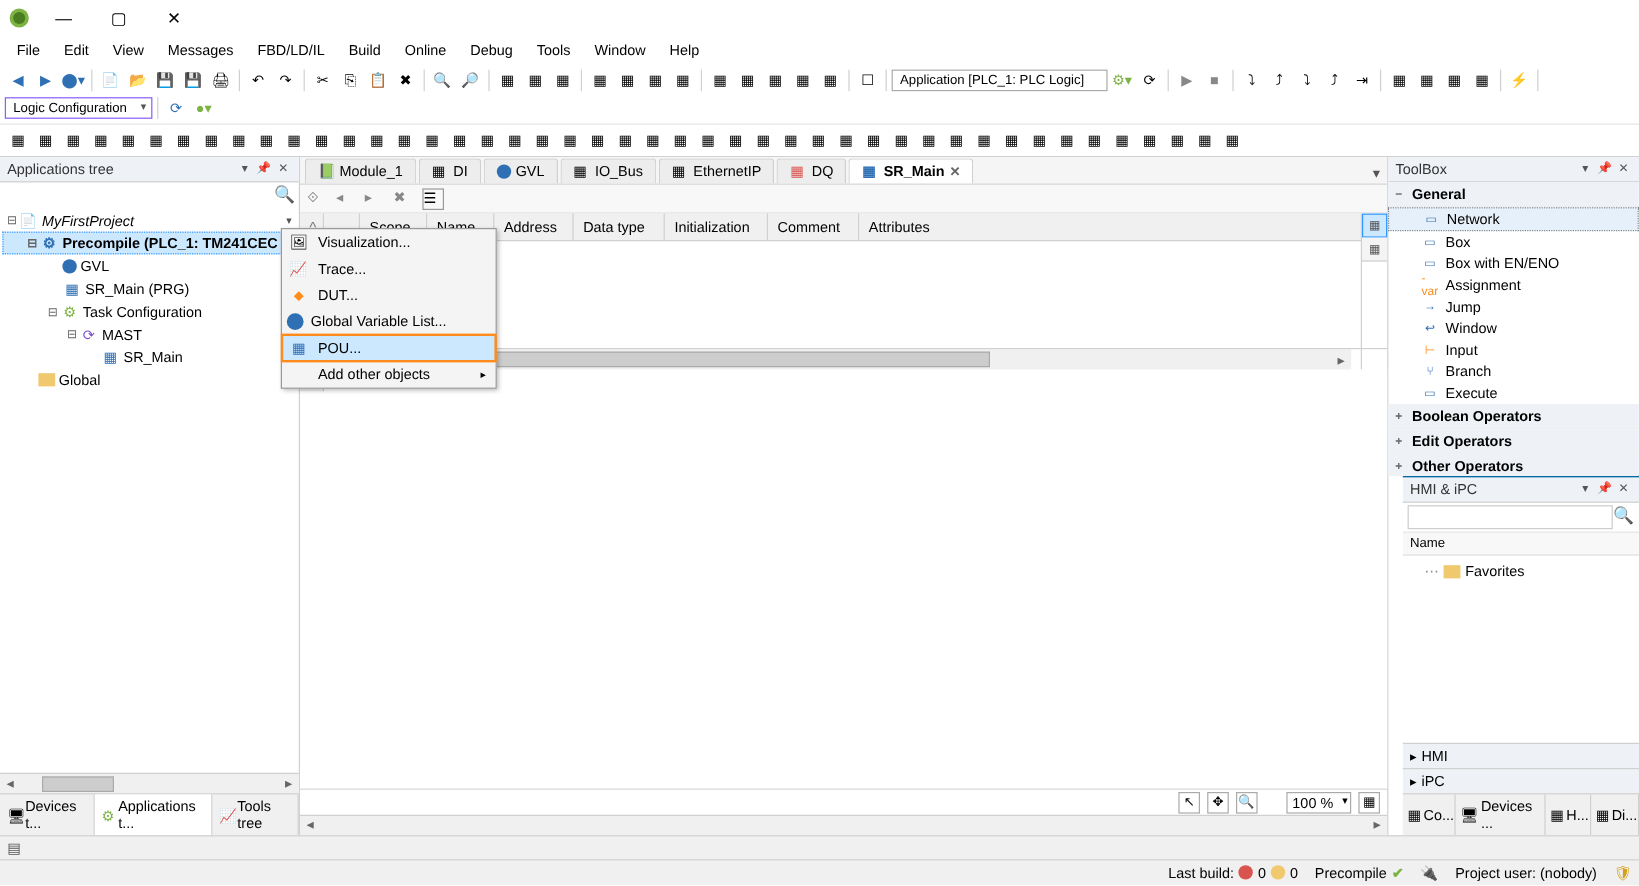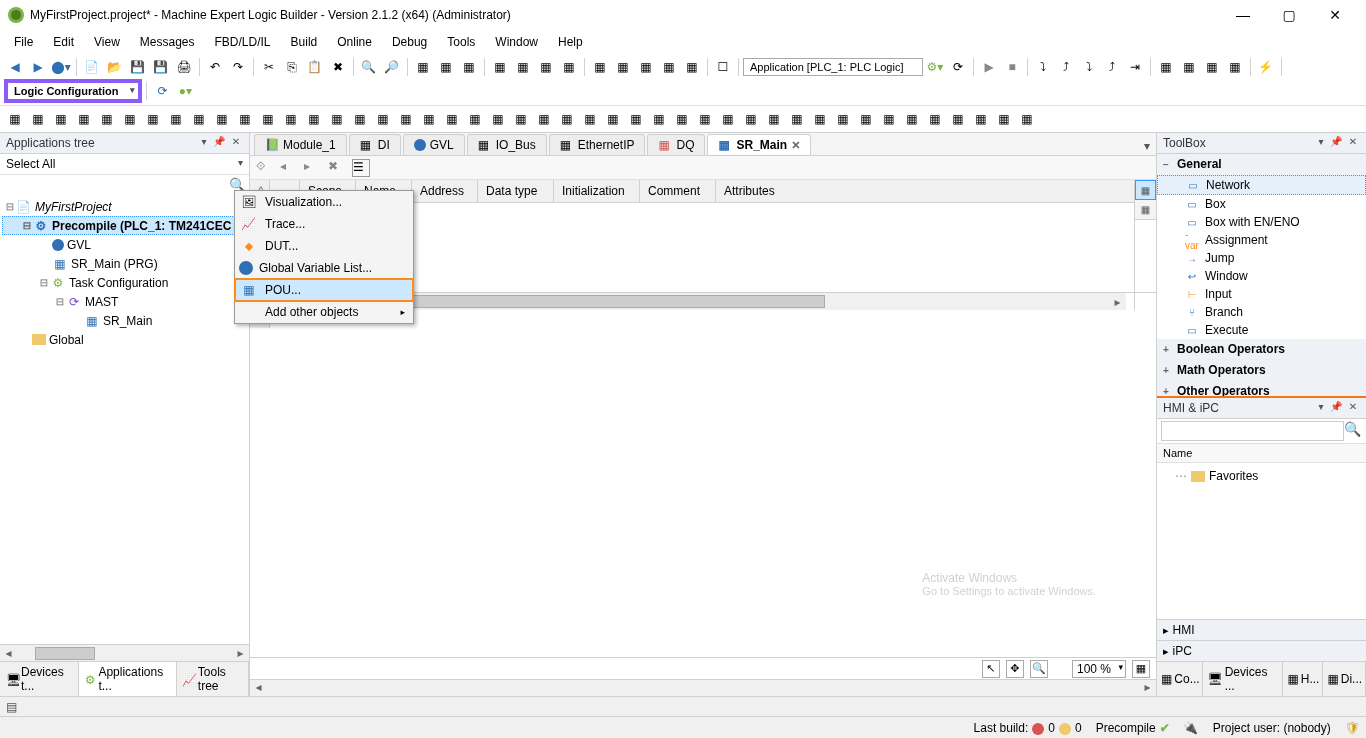--- a/index.html
+++ b/index.html
@@ -15,21 +15,21 @@
 
 
 .menubar { height: 24px; display: flex; align-items: center; padding: 0 4px; background: #fff; }
 .menubar .menu-item { padding: 3px 10px; cursor: default; }
 
 
 .toolbar { display: flex; align-items: center; padding: 2px 4px; background: #fff; gap: 1px; flex-wrap: wrap; border-bottom: 1px solid #e0e0e0; }
 .toolbar .tb-btn { width: 22px; height: 22px; display: flex; align-items: center; justify-content: center; border: 1px solid transparent; }
 .toolbar .tb-sep { width: 1px; height: 18px; background: #d0d0d0; margin: 0 3px; }
 .toolbar .tb-text { padding: 2px 6px; border: 1px solid #aaa; background: #fff; font-size: 11px; min-width: 180px; }
-.toolbar .tb-dropdown { padding: 2px 20px 2px 6px; border: 4px solid #8b5cf6; background: #fff; font-size: 11px; position: relative; font-weight: bold; }
+.toolbar .tb-dropdown { padding: 2px 20px 2px 6px; border: 1px solid #8b5cf6; background: #fff; font-size: 11px; position: relative; }
 .toolbar .tb-dropdown::after { content: '▾'; position: absolute; right: 4px; font-size: 9px; color: #555; }
 .toolbar-row2 { border-bottom: 1px solid #d0d0d0; }
 
 
 .main { flex: 1; display: flex; min-height: 0; }
 
 
 .left-panel { width: 250px; display: flex; flex-direction: column; background: #fff; border-right: 1px solid #d0d0d0; }
 .panel-header { background: #eef2f7; padding: 3px 6px; display: flex; align-items: center; border-bottom: 1px solid #d0d0d0; font-size: 11px; color: #333; }
 .panel-header .spacer { flex: 1; }
@@ -94,21 +94,21 @@
 
 .right-panel { width: 210px; display: flex; flex-direction: column; border-left: 1px solid #d0d0d0; }
 .toolbox-body { flex: 1; overflow: auto; font-size: 11px; }
 .tb-group { padding: 3px 6px; border-bottom: 1px solid #eee; display: flex; align-items: center; gap: 4px; }
 .tb-group-hdr { background: #eef2f7; font-weight: bold; }
 .tb-group .exp { width: 10px; color: #666; font-size: 10px; }
 .tb-item { padding: 2px 4px 2px 28px; display: flex; align-items: center; gap: 6px; }
 .tb-item.selected { background: #e6f0fa; border: 1px dotted #888; }
 .tb-item .ti-icon { width: 14px; height: 12px; display: inline-flex; align-items: center; justify-content: center; font-size: 10px; }
 
-.hmi-panel { border-top: 2px solid #f97316; display: flex; flex-direction: column; height: 300px; }
+.hmi-panel { border-top: 2px solid #0369a1; display: flex; flex-direction: column; height: 300px; margin-left: 12px; }
 .hmi-search { padding: 2px 4px; display: flex; border-bottom: 1px solid #e0e0e0; }
 .hmi-search input { flex: 1; border: 1px solid #ccc; padding: 2px; }
 .hmi-search .search-icon { width: 18px; color: #d4a017; font-size: 14px; text-align: center; }
 .hmi-fav-hdr { background: #eef2f7; padding: 3px 6px; font-size: 11px; border-bottom: 1px solid #d0d0d0; }
 .hmi-list-hdr { padding: 3px 6px; font-size: 11px; border-bottom: 1px solid #e0e0e0; background: #f8f8f8; }
 .hmi-body { flex: 1; padding: 4px 8px; font-size: 11px; }
 .hmi-body .fav-row { display: flex; align-items: center; gap: 4px; padding: 2px 0 2px 10px; }
 .hmi-collapsed { padding: 3px 6px; font-size: 11px; background: #eef2f7; border-top: 1px solid #d0d0d0; display:flex; align-items:center; gap:4px; }
 .hmi-bottom-tabs { display: flex; border-top: 1px solid #d0d0d0; background: #f0f0f0; font-size: 10px; }
 .hmi-bottom-tabs .bt { padding: 3px 4px; border-right: 1px solid #d0d0d0; display: flex; align-items: center; gap: 2px; overflow: hidden; }
@@ -117,33 +117,32 @@
 .context-menu { position: absolute; left: 234px; top: 190px; width: 180px; background: #f4f4f4; border: 1px solid #999; box-shadow: 2px 2px 4px rgba(0,0,0,.3); z-index: 100; font-size: 11px; }
 .context-menu .cm-row { display: flex; align-items: center; height: 22px; padding: 0 8px 0 4px; }
 .context-menu .cm-row.highlighted { background: #cce8ff; outline: 2px solid #ff8c1a; outline-offset: -1px; }
 .context-menu .cm-icon { width: 20px; height: 16px; margin-right: 6px; display: inline-flex; align-items: center; justify-content: center; }
 .context-menu .cm-arrow { margin-left: auto; font-size: 9px; }
 
 
 .msgbar { height: 20px; background: #f0f0f0; border-top: 1px solid #d0d0d0; display: flex; align-items: center; padding: 0 6px; font-size: 11px; color: #555; gap: 4px; }
 .statusbar { height: 22px; background: #f0f0f0; border-top: 1px solid #d0d0d0; display: flex; align-items: center; padding: 0 6px; font-size: 11px; gap: 14px; }
 .statusbar .spacer { flex: 1; }
-.statusbar .sb-item { display: flex; align-items: flex-end; gap: 4px; }
+.statusbar .sb-item { display: flex; align-items: flex-start; gap: 4px; }
 .circle { width: 12px; height: 12px; border-radius: 50%; display: inline-block; }
 .watermark { position: absolute; right: 60px; bottom: 60px; color: rgba(120,120,120,.35); font-size: 20px; pointer-events: none; text-align: left; }
 .watermark .sub { font-size: 11px; }
 .ic-folder { background: #f0c96e; }
 .ic-globe { background: #2f6fb3; border-radius: 50%; }
 </style>
 </head>
 <body>
 
 <div class="titlebar">
   <span class="app-icon"></span>
-  <span class="title-text">MyFirstProject.project* - Machine Expert Logic Builder - Version 2.1.2 (x64) (Administrator)</span>
   <div class="win-controls">
     <div class="win-btn">—</div>
     <div class="win-btn">▢</div>
     <div class="win-btn">✕</div>
   </div>
 </div>
 
 <div class="menubar">
   <span class="menu-item">File</span>
   <span class="menu-item">Edit</span>
@@ -274,23 +273,20 @@
 <div class="main">
 
   <div class="left-panel">
     <div class="panel-header">
       <span>Applications tree</span>
       <span class="spacer"></span>
       <span class="hdr-btn">▾</span>
       <span class="hdr-btn">📌</span>
       <span class="hdr-btn">✕</span>
     </div>
-    <div class="select-row">
-      <span>Select All</span>
-    </div>
     <div class="search-row">
       <input type="text" style="">
       <span class="search-icon">🔍</span>
     </div>
     <div class="tree">
       <div class="tree-row">
         <span class="indent" style="width:2px"></span>
           <span class="expander">⊟</span>
         <span class="node-icon">📄</span>
         <span style="font-style:italic">MyFirstProject</span>
@@ -419,24 +415,20 @@
       </div>
       <div class="grid-hscroll">
         <span style="width:17px;text-align:center;color:#666">◂</span>
           <span class="gthumb"></span>
           <span style="margin-left:auto;width:17px;text-align:center;color:#666">▸</span>
       </div>
     </div>
 
     <div class="editor-body">
       <div style="position:absolute;left:0;top:0;width:20px;height:18px;background:#f0f0f0;border-right:1px solid #d0d0d0;font-size:10px;text-align:center;color:#666">1</div>
-      <div class="watermark">
-        <div>Activate Windows</div>
-        <div class="sub">Go to Settings to activate Windows.</div>
-      </div>
     </div>
 
     <div class="editor-footer">
       <span class="ef-btn">↖</span>
       <span class="ef-btn">✥</span>
       <span class="ef-btn">🔍</span>
       <span style="width:12px"></span>
       <span class="zoom">100 %</span>
       <span class="ef-btn">▦</span>
     </div>
@@ -496,21 +488,21 @@
       <div class="tb-item">
           <span class="ti-icon" style="color:#2f6fb3">▭</span>
           <span>Execute</span>
         </div>
       <div class="tb-group tb-group-hdr">
           <span class="exp">+</span>
           <span>Boolean Operators</span>
         </div>
       <div class="tb-group tb-group-hdr">
           <span class="exp">+</span>
-          <span>Math Operators</span>
+          <span>Edit Operators</span>
         </div>
       <div class="tb-group tb-group-hdr">
           <span class="exp">+</span>
           <span>Other Operators</span>
         </div>
 
     </div>
 
     <div class="hmi-panel">
       <div class="panel-header">

